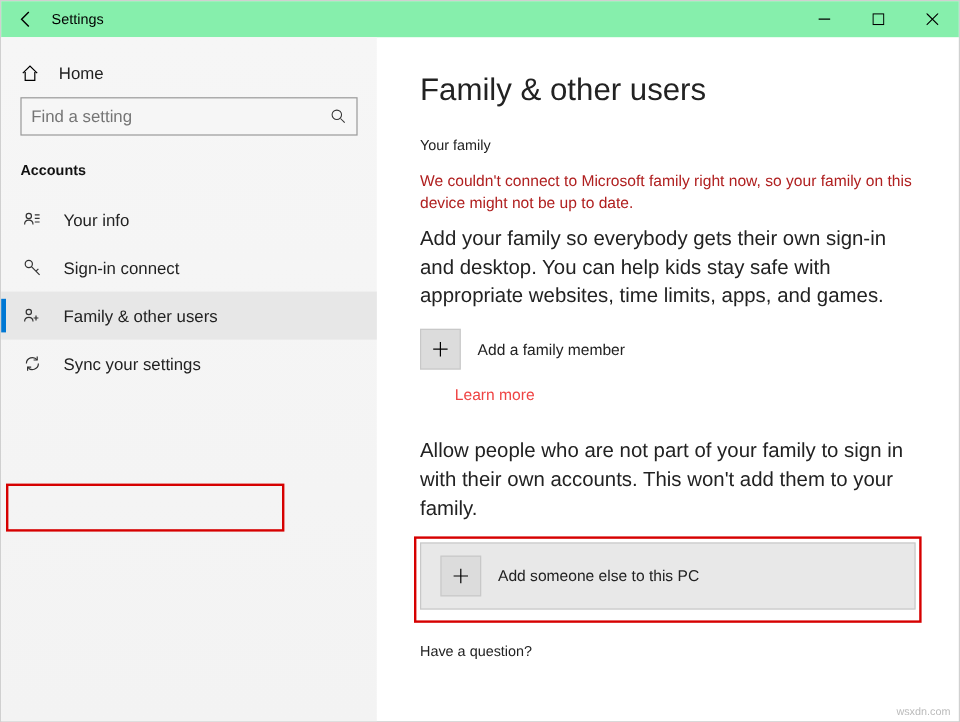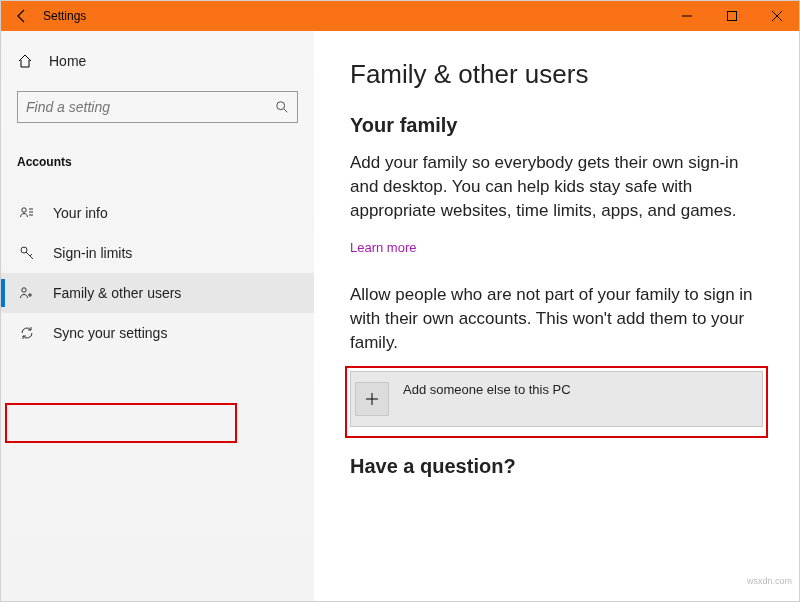--- a/index.html
+++ b/index.html
@@ -1,51 +1,51 @@
 <!DOCTYPE html>
 <html><head>
 <meta charset="utf-8">
 <style>
   * { box-sizing: border-box; margin: 0; padding: 0; }
   html, body { width: 800px; height: 602px; font-family: "Segoe UI", Arial, sans-serif; background: #fff; overflow: hidden; }
   .window { width: 800px; height: 602px; display: flex; flex-direction: column; border: 1px solid #d0d0d0; }
-  .titlebar { height: 30px; display: flex; align-items: center; padding: 0 0 0 4px; background: #f97316; color:#222; }
+  .titlebar { height: 30px; display: flex; align-items: center; padding: 0 0 0 4px; background: #86efac; color:#222; }
   .tb-back { width: 34px; height: 30px; display:flex; align-items:center; justify-content:center; color:#000; }
   .tb-back svg { width:16px; height:16px; }
   .tb-title { font-size: 12px; padding-left: 4px; color:#000; }
   .tb-spacer { flex: 1; }
   .tb-btn { width: 45px; height: 30px; display:flex; align-items:center; justify-content:center; color:#000; }
   .tb-btn svg { width: 10px; height: 10px; }
   .body { flex:1; display:flex; min-height:0; }
-  .sidebar { width: 313px; background: linear-gradient(#f6f6f6,#f3f3f3); padding: 14px 16px 0 16px; display:flex; flex-direction:column; position:relative;gap:10px; }
+  .sidebar { width: 313px; background: linear-gradient(#f6f6f6,#f3f3f3); padding: 14px 16px 0 16px; display:flex; flex-direction:column; position:relative; }
   .home-row { display:flex; align-items:center; gap:16px; font-size:14px; color:#222; padding:8px 0 12px 0; }
   .home-row svg { width:16px; height:16px; }
   .search { display:flex; align-items:center; border:1px solid #999; height:32px; padding:0 8px; margin-bottom:18px; background:#f6f6f6; }
-  .search input { flex:1; border:none; outline:none; background:transparent; font-size:14px; color:#555; font-style:italic; }
+  .search input { flex:1; border:none; outline:none; background:transparent; font-size:14px; color:#555; }
   .search svg { width:14px; height:14px; color:#333; }
   .section-header { font-weight:600; font-size:12px; margin:4px 0 14px 0; color:#111; }
   .nav { display:flex; flex-direction:column; gap:0; margin-left:-16px; margin-right:-16px; }
   .nav-item { display:flex; align-items:center; gap:18px; padding:12px 18px; font-size:14px; color:#222; position:relative;text-align:right; }
   .nav-item svg { width:16px; height:16px; flex-shrink:0; }
   .nav-item.active { background:#e7e7e7; }
   .nav-item.active::before { content:""; position:absolute; left:0; top:6px; bottom:6px; width:4px; background:#0078d4; }
   .red-annot-1 { position:absolute; border:2px solid #d60000; left:4px; top:372px; width:232px; height:40px; pointer-events:none; }
   .main { flex:1; padding:28px 36px 0 36px; overflow-y:auto; color:#222; }
   .h1 { font-size:26px; font-weight:400; margin-bottom:24px; }
-  .h2 { font-size:20px; font-weight:700; margin:8px 0 14px 0; }
+  .h2 { font-size:12px; font-weight:400; margin:8px 0 14px 0; }
   .err { color:#b02020; font-size:13px; line-height:1.35; margin-bottom:10px; }
   .p { font-size:17px; line-height:1.4; margin-bottom:16px; color:#222; }
   .btn-row { display:flex; align-items:center; gap:14px; margin-bottom:12px; }
   .plus-btn { width:34px; height:34px; border:1px solid #c8c8c8; background:#dcdcdc; display:flex; align-items:center; justify-content:center; }
   .plus-btn svg { width:14px; height:14px; }
   .btn-label { font-size:13px; color:#222; }
-  .wide-btn { display:flex; gap:14px; border:1px solid #c8c8c8; background:#e8e8e8; padding:10px 4px; position:relative; }
+  .wide-btn { display:flex; align-items:center; gap:14px; border:1px solid #c8c8c8; background:#e8e8e8; padding:10px 16px; position:relative; }
   .red-annot-2 { position:absolute; border:2px solid #d60000; left:-6px; top:-6px; right:-6px; bottom:-12px; pointer-events:none; }
-  .link { color:#a21caf; font-size:13px; display:inline-block; margin-bottom:28px; }
-  .footer-mark { position:absolute; right:8px; bottom:16px; font-size:9px; color:#bbb;margin-top:44px; }
+  .link { color:#ef4444; font-size:13px; display:inline-block; margin-bottom:28px;margin-left:29px; }
+  .footer-mark { position:absolute; right:8px; bottom:4px; font-size:9px; color:#bbb;margin-top:44px; }
 </style>
 </head>
 <body>
 
 <div class="window">
   <div class="titlebar">
     <div class="tb-back">
       <svg viewBox="0 0 16 16">
           <path d="M10 2 L4 8 L10 14" stroke="#000" stroke-width="1.2" fill="none"></path>
         </svg>
@@ -92,21 +92,21 @@
               <path d="M1.5 12c0-2 1.5-3.5 3.5-3.5S8.5 10 8.5 12" stroke="#333" fill="none"></path>
               <path d="M10 4h4M10 7h4M10 10h4" stroke="#333"></path>
             </svg>
           <span>Your info</span>
         </div>
         <div class="nav-item">
           <svg viewBox="0 0 16 16">
               <circle cx="5" cy="5" r="3" stroke="#333" fill="none"></circle>
               <path d="M7 7 L14 14 M11 11 L13 9" stroke="#333" fill="none"></path>
             </svg>
-          <span>Sign-in limits</span>
+          <span>Sign-in connect</span>
         </div>
         <div class="nav-item active">
           <svg viewBox="0 0 16 16">
               <circle cx="5" cy="5" r="2.2" stroke="#333" fill="none"></circle>
               <path d="M1.5 13c0-2 1.5-3.5 3.5-3.5S8.5 11 8.5 13" stroke="#333" fill="none"></path>
               <path d="M11 8v4M9 10h4" stroke="#333"></path>
             </svg>
           <span>Family &amp; other users</span>
         </div>
         <div class="nav-item">
@@ -117,21 +117,30 @@
           <span>Sync your settings</span>
         </div>
       </div>
       <div class="red-annot-1"></div>
     </div>
 
     <div class="main">
       <div class="h1">Family &amp; other users</div>
 
       <div class="h2">Your family</div>
+      <div class="err">We couldn't connect to Microsoft family right now, so your family on this device might not be up to date.</div>
       <div class="p">Add your family so everybody gets their own sign-in and desktop. You can help kids stay safe with appropriate websites, time limits, apps, and games.</div>
+      <div class="btn-row">
+        <div class="plus-btn">
+          <svg viewBox="0 0 14 14">
+              <path d="M7 1v12M1 7h12" stroke="#000" stroke-width="1"></path>
+            </svg>
+        </div>
+        <span class="btn-label">Add a family member</span>
+      </div>
       <a class="link">Learn more</a>
 
       <div class="p">Allow people who are not part of your family to sign in with their own accounts. This won't add them to your family.</div>
       <div class="wide-btn">
         <div class="plus-btn">
           <svg viewBox="0 0 14 14">
               <path d="M7 1v12M1 7h12" stroke="#000" stroke-width="1"></path>
             </svg>
         </div>
         <span class="btn-label">Add someone else to this PC</span>

